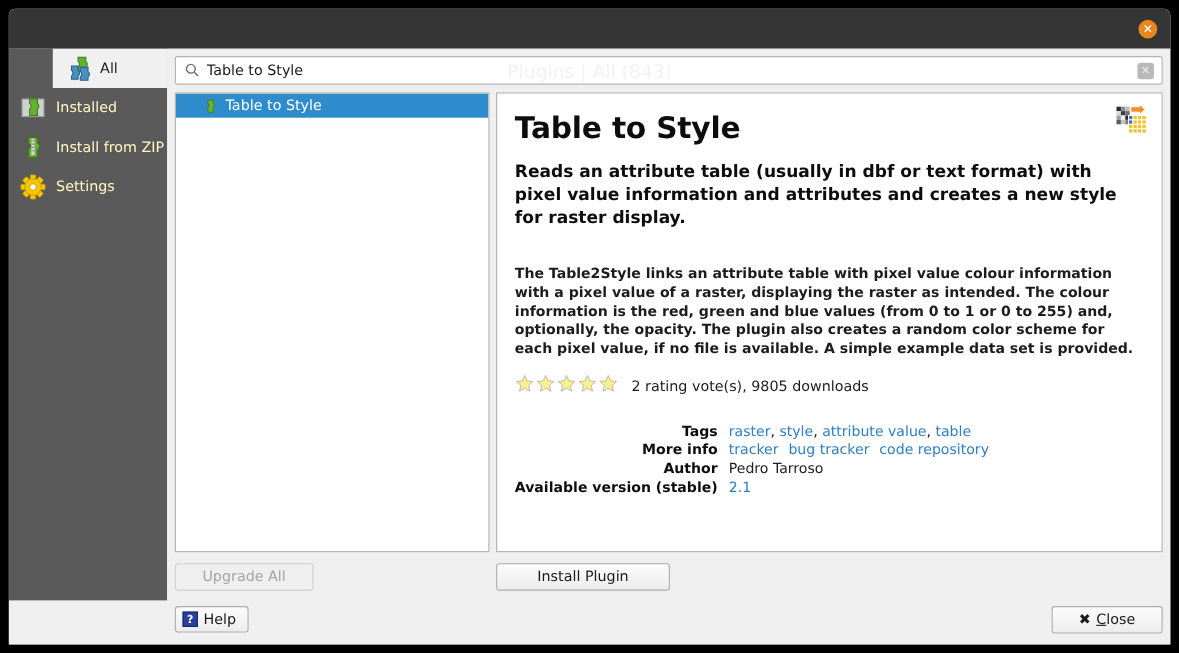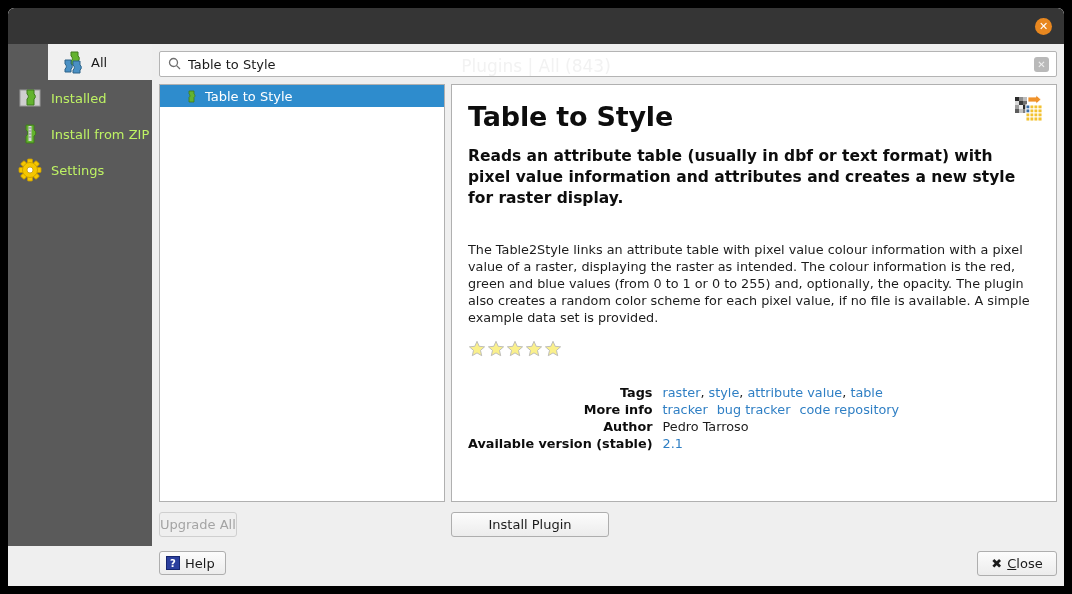--- a/index.html
+++ b/index.html
@@ -73,21 +73,21 @@
     width: 144px;
     flex: 0 0 144px;
     background: #5a5a5a;
     padding-top: 0;
   }
   .side-item {
     display: flex;
     align-items: center;
     height: 36px;
     padding-left: 8px;
-    color: #bef264;
+    color: #fef9c3;
     font-size: 13px;
     cursor: pointer;
     box-sizing: border-box;
   }
   .side-item.selected {
     background: #f0f0f0;
     color: #1a1a1a;
     margin-left: 40px;
   }
   .side-icon {
@@ -212,20 +212,21 @@
     line-height: 21px;
     margin: 0 0 32px 0;
     max-width: 592px;
   }
   #detail-description {
     font-size: 12.8px;
     color: #1c1c1c;
     line-height: 17px;
     margin: 0 0 14px 0;
     max-width: 572px;
+    font-weight: bold;
   }
 
   #rating-row {
     display: flex;
     align-items: center;
     margin: 0 0 22px 0;
   }
   .star { margin-right: 1px; }
   #rating-text {
     font-size: 13px;
@@ -267,21 +268,21 @@
   }
   #footer-left-pad { width: 144px; flex: 0 0 144px; }
 
   .btn {
     font-family: inherit;
     font-size: 13px;
     color: #1a1a1a;
     background: linear-gradient(#fcfcfc, #ececec);
     border: 1px solid #aeaeae;
     border-radius: 3px;
-    padding: 5px 0;
+    padding: 5px 24px;
     cursor: pointer;
     display: inline-flex;
     align-items: center;
     line-height: 1;
   }
   .btn.disabled {
     color: #a4a4a4;
     background: #efefef;
     border-color: #cfcfcf;
     cursor: default;
@@ -465,20 +466,21 @@
             <span class="star">
               <svg width="18" height="18" viewBox="0 0 18 18">
                   <polygon points="9,1.3 11.2,6.3 16.6,6.8 12.5,10.4 13.7,15.7 9,12.9 4.3,15.7 5.5,10.4 1.4,6.8 6.8,6.3" fill="#faf08c" stroke="#b8b8b8" stroke-width="0.9"></polygon>
                 </svg>
             </span>
             <span class="star">
               <svg width="18" height="18" viewBox="0 0 18 18">
                   <polygon points="9,1.3 11.2,6.3 16.6,6.8 12.5,10.4 13.7,15.7 9,12.9 4.3,15.7 5.5,10.4 1.4,6.8 6.8,6.3" fill="#faf08c" stroke="#b8b8b8" stroke-width="0.9"></polygon>
                 </svg>
             </span>
+            <span id="rating-text">2 rating vote(s), 9805 downloads</span>
           </div>
 
           <table id="meta-table">
             <tbody>
                 <tr>
               <td class="meta-label">Tags</td>
               <td class="meta-value"><span class="link">raster</span><span class="link-sep">, </span><span class="link">style</span><span class="link-sep">, </span><span class="link">attribute value</span><span class="link-sep">, </span><span class="link">table</span></td>
             </tr>
             <tr>
               <td class="meta-label">More info</td>

